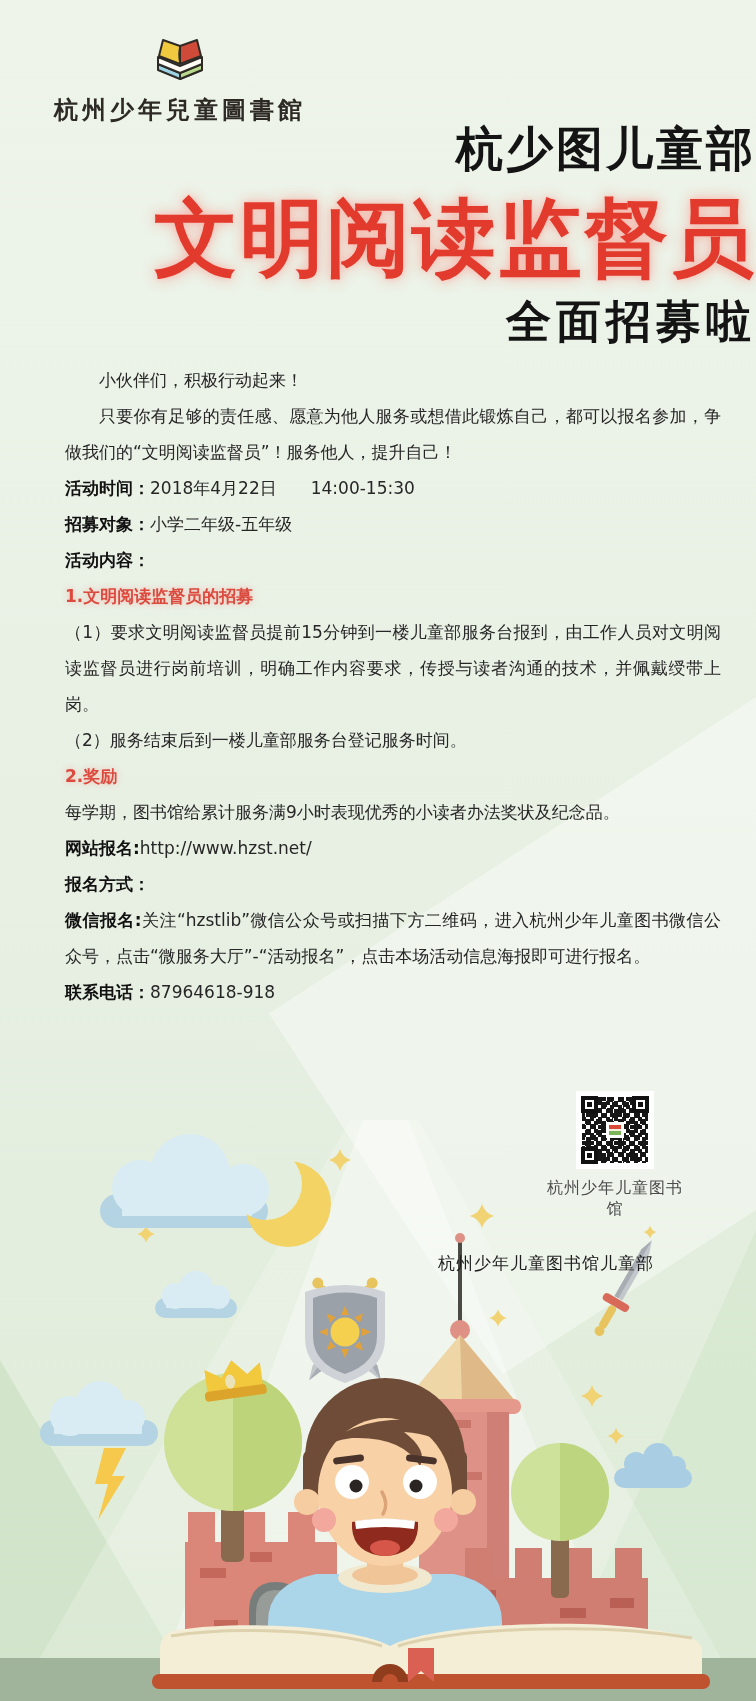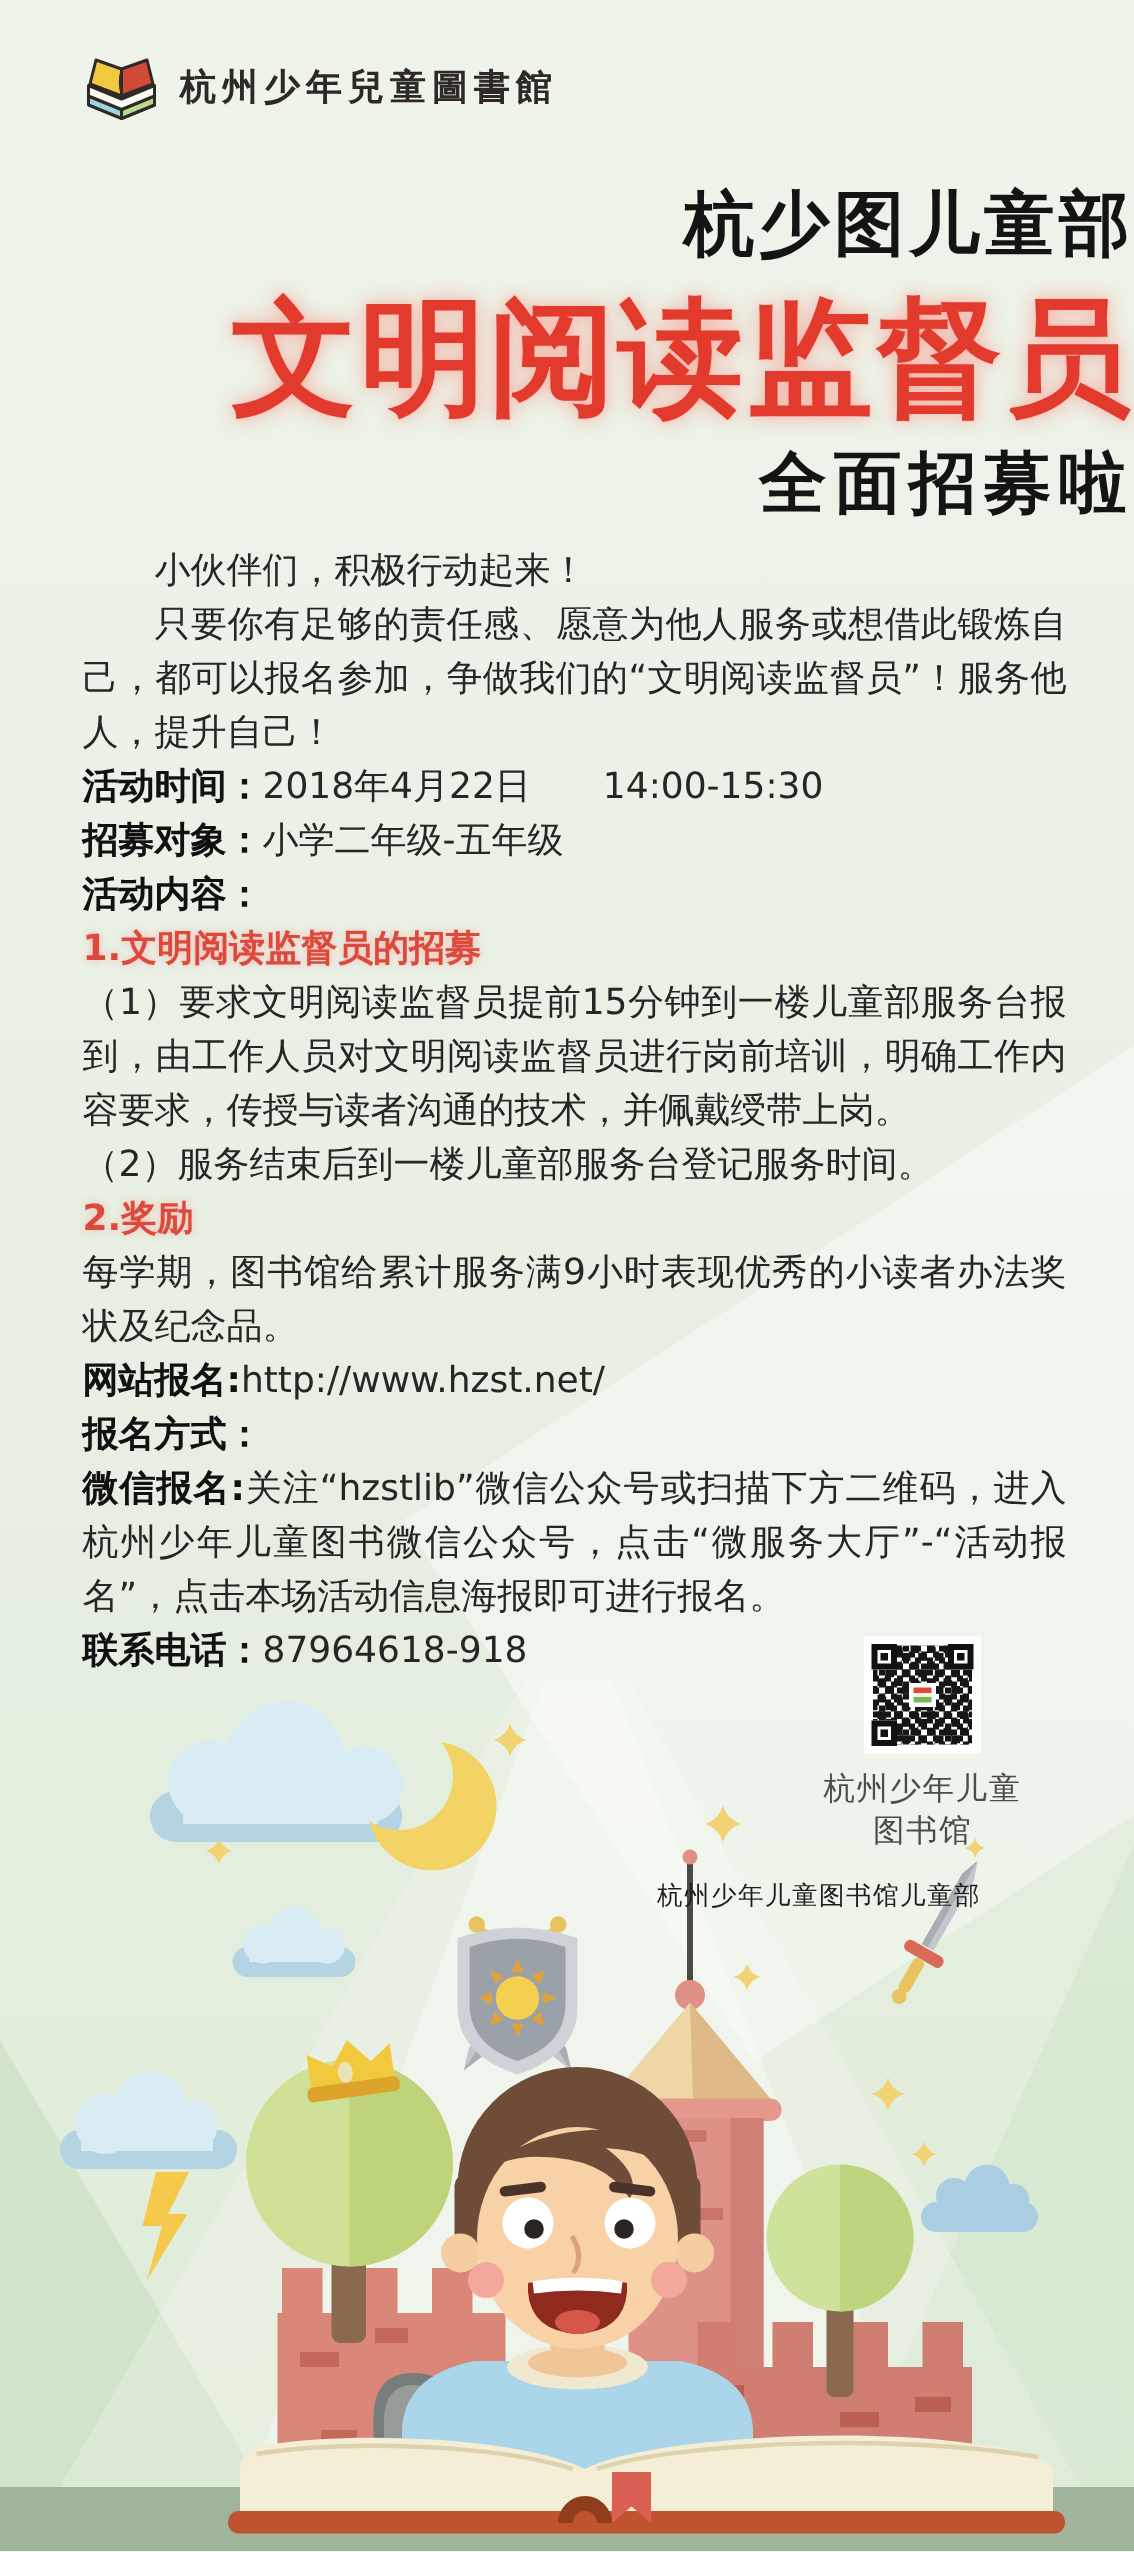--- a/index.html
+++ b/index.html
@@ -3,53 +3,53 @@
 <meta charset="utf-8">
 <style>
   html,body{margin:0;padding:0;}
   body{background:#ffffff;}
   .poster{
     position:relative;width:756px;height:1701px;overflow:hidden;
     background:linear-gradient(180deg,#eef4ea 0%,#e9f1e5 40%,#e4eedf 70%,#dfecd8 100%);
     font-family:"DejaVu Sans","Liberation Sans",sans-serif;
   }
   
-  .logo{position:absolute;top:34px;left:54px;display:flex;align-items:center;gap:12px;z-index:3;}
+  .logo{position:absolute;top:34px;left:54px;display:flex;align-items:center;gap:12px;z-index:3;flex-direction:column;}
   .logo-text{font-family:"DejaVu Serif","Liberation Serif",serif;font-weight:bold;font-size:24px;letter-spacing:4px;color:#2d2924;}
   
   .titles{position:absolute;top:118px;left:0;width:100%;text-align:right;z-index:3;}
   .title-dept{font-size:47px;font-weight:900;color:#141414;letter-spacing:3px;}
   .title-main{font-size:84px;font-weight:900;color:#e23a2c;letter-spacing:2px;line-height:1.08;margin-top:12px;
     text-shadow:0 0 14px rgba(245,170,158,.95),0 0 4px rgba(250,208,200,.9);}
   .title-recruit{font-size:45px;font-weight:900;color:#141414;letter-spacing:5px;margin-top:8px;}
   
   .sheen{position:absolute;top:810px;right:-200px;width:620px;height:430px;background:rgba(255,255,255,.38);
     transform:rotate(-33deg);z-index:0;}
   
-  .body{position:absolute;left:55px;top:362px;width:656px;font-size:24px;line-height:36px;color:#262626;
+  .body{position:absolute;left:65px;top:362px;width:656px;font-size:17px;line-height:36px;color:#262626;
     text-align:justify;z-index:2;}
   .body p{margin:0;}
   .body b{font-weight:bold;color:#111;}
   .indent{text-indent:2em;}
   .red-head{color:#dc4a3e;font-weight:bold;text-shadow:0 0 6px rgba(242,176,168,.85);}
   
   .qr-block{position:absolute;left:543px;top:1091px;width:144px;text-align:center;z-index:4;}
   .qr{width:78px;height:78px;margin:0 auto;background:#ffffff;position:relative;box-sizing:border-box;padding:6px;}
   .qr-noise{width:100%;height:100%;
     background:
       repeating-conic-gradient(#161616 0% 25%,transparent 0% 50%) 0 0/8px 8px,
       repeating-conic-gradient(#161616 0% 25%,transparent 0% 50%) 3px 5px/11px 11px;}
   .qr-f{position:absolute;width:17px;height:17px;border:4px solid #111;background:#fff;box-sizing:border-box;}
   .qr-f::after{content:"";position:absolute;left:2px;top:2px;width:5px;height:5px;background:#111;}
   .qr-f.tl{left:5px;top:5px;} .qr-f.tr{right:5px;top:5px;} .qr-f.bl{left:5px;bottom:5px;}
   .qr-logo{position:absolute;left:50%;top:50%;transform:translate(-50%,-50%);width:18px;height:16px;background:#fff;
     display:flex;align-items:center;justify-content:center;}
   .qr-logo span{display:block;width:12px;height:10px;
     background:linear-gradient(180deg,#d94a38 0 35%,#f4f0e2 35% 62%,#7ab55a 62% 100%);}
-  .qr-caption{margin-top:9px;font-size:21px;color:#4c4c4c;letter-spacing:1px;}
+  .qr-caption{margin-top:9px;font-size:16px;color:#4c4c4c;letter-spacing:1px;}
   
   .illus-caption{position:absolute;left:438px;top:1252px;font-size:17px;color:#1d1d1d;letter-spacing:1px;z-index:3;}
   svg.illustration{position:absolute;left:0;top:1120px;width:756px;height:581px;z-index:1;display:block;}
 </style>
 </head>
 <body>
 
 <div class="poster">
 
   <div class="sheen"></div>

